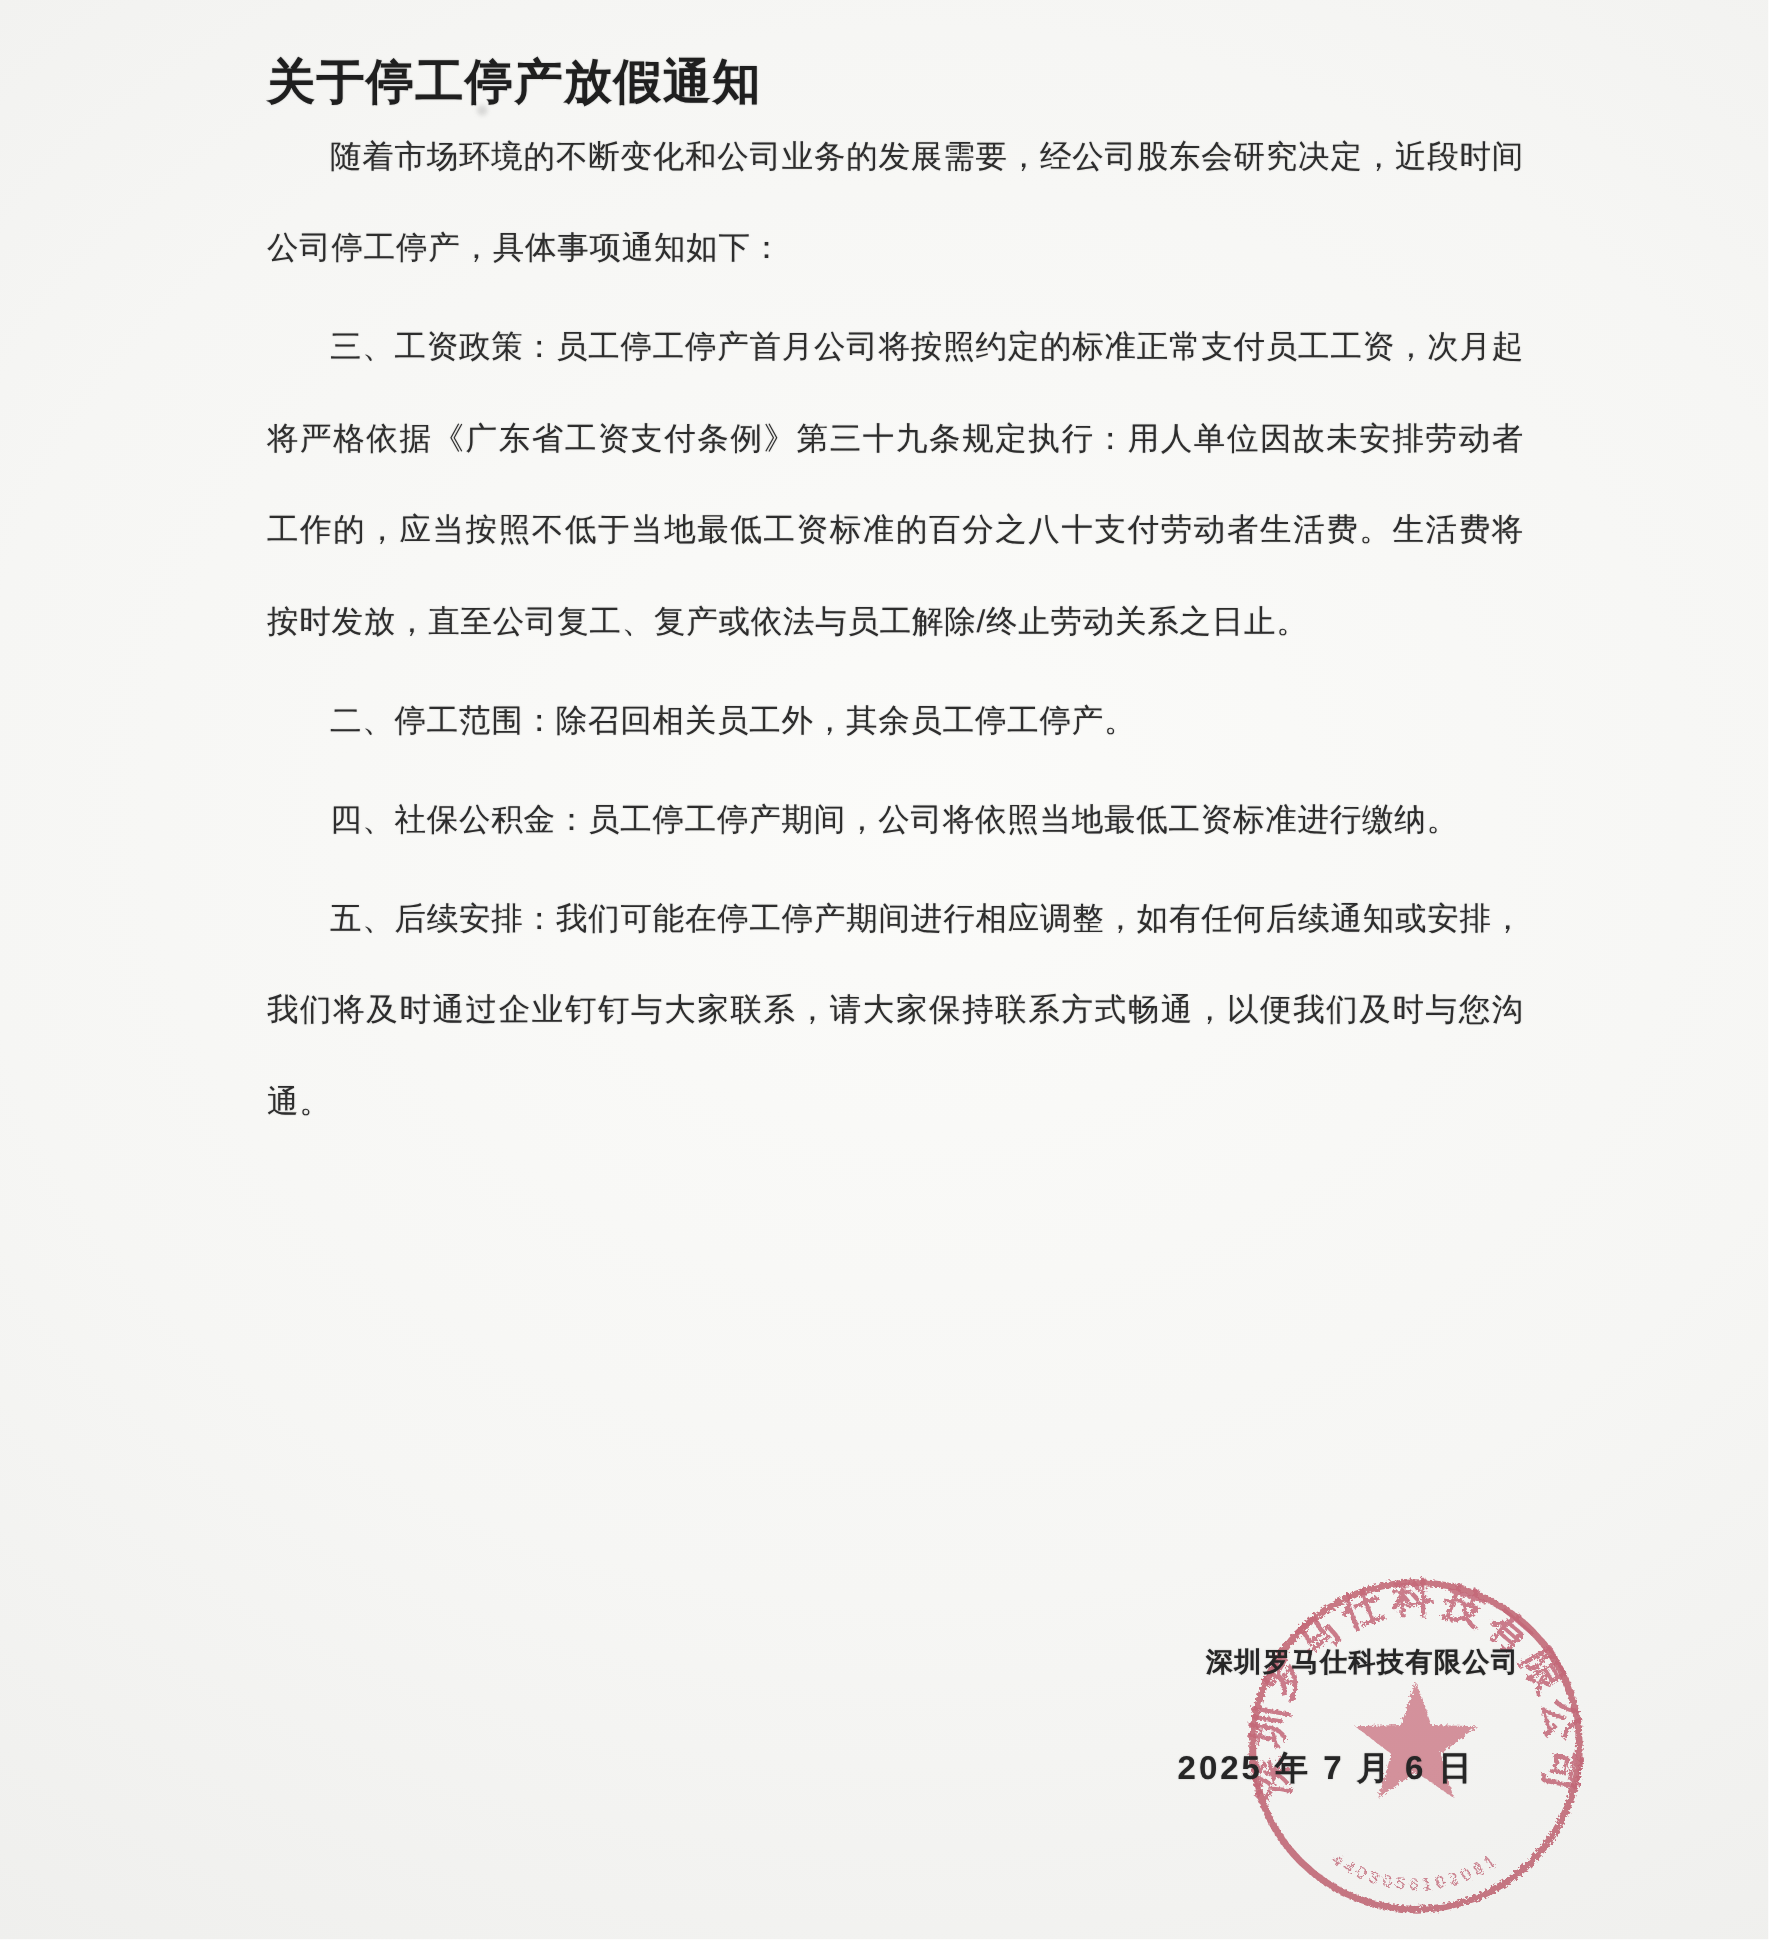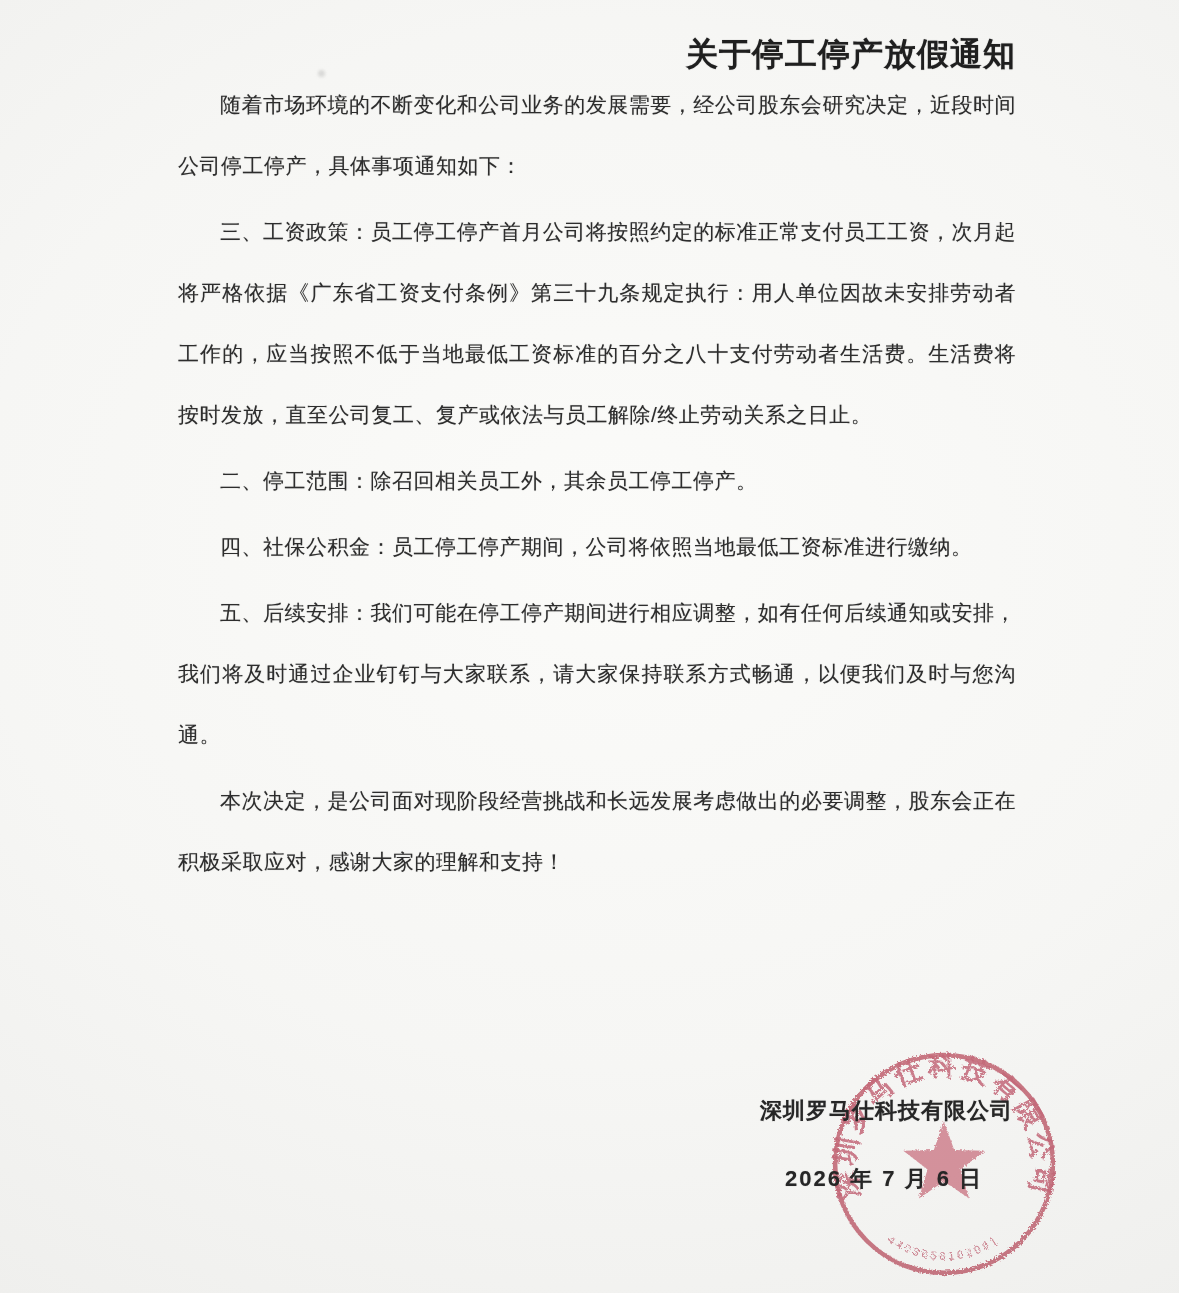--- a/index.html
+++ b/index.html
@@ -24,21 +24,21 @@
   .content {
     position: absolute;
     left: 178px; top: 0;
     width: 838px;
     color: #2d2d2d;
   }
   .title {
     margin: 34px 0 0 0;
     height: 40px;
     line-height: 40px;
-    text-align: right;
+    text-align: left;
     font-size: 32px;
     font-weight: 700;
     color: #1f1f1f;
     letter-spacing: 1px;
     text-shadow: 0 0 1px rgba(30,30,30,0.45);
   }
   .salutation {
     margin: 10px 0 0 0;
     line-height: 61px;
     font-size: 21px;
@@ -55,21 +55,21 @@
     text-justify: inter-character;
     letter-spacing: 0.5px;
     text-shadow: 0 0 1px rgba(45,45,45,0.35);
     word-break: break-all;
     overflow-wrap: anywhere;
   }
   .signature-company {
     position: absolute;
     top: 1096px; right: 166px;
     margin: 0;
-    font-size: 22px;
+    font-size: 18px;
     font-weight: 600;
     color: #262626;
     letter-spacing: 1px;
     text-shadow: 0 0 1px rgba(45,45,45,0.4);
     z-index: 3;
   }
   .signature-date {
     position: absolute;
     top: 1164px; right: 196px;
     margin: 0;
@@ -97,26 +97,25 @@
   <div class="artifact-dot"></div>
 
   <div class="content">
     <h1 class="title">关于停工停产放假通知</h1>
     <div class="body-paragraphs">
         <p>随着市场环境的不断变化和公司业务的发展需要，经公司股东会研究决定，近段时间公司停工停产，具体事项通知如下：</p>
         <p>三、工资政策：员工停工停产首月公司将按照约定的标准正常支付员工工资，次月起将严格依据《广东省工资支付条例》第三十九条规定执行：用人单位因故未安排劳动者工作的，应当按照不低于当地最低工资标准的百分之八十支付劳动者生活费。生活费将按时发放，直至公司复工、复产或依法与员工解除/终止劳动关系之日止。</p>
         <p>二、停工范围：除召回相关员工外，其余员工停工停产。</p>
         <p>四、社保公积金：员工停工停产期间，公司将依照当地最低工资标准进行缴纳。</p>
         <p>五、后续安排：我们可能在停工停产期间进行相应调整，如有任何后续通知或安排，我们将及时通过企业钉钉与大家联系，请大家保持联系方式畅通，以便我们及时与您沟通。</p>
-        <p>本次决定，是公司面对现阶段经营挑战和长远发展考虑做出的必要调整，股东会正在积极采取应对，感谢大家的理解和支持！</p>
       </div>
   </div>
 
   <p class="signature-company">深圳罗马仕科技有限公司</p>
-  <p class="signature-date">2026 年 7 月 6 日</p>
+  <p class="signature-date">2025 年 7 月 6 日</p>
 
   <svg class="seal" viewBox="0 0 226 226" xmlns="http://www.w3.org/2000/svg">
     <defs>
       <filter id="stampTexture" x="-10%" y="-10%" width="120%" height="120%">
         <feTurbulence type="fractalNoise" baseFrequency="0.55" numOctaves="2" seed="7" result="noise"></feTurbulence>
         <feDisplacementMap in="SourceGraphic" in2="noise" scale="4"></feDisplacementMap>
       </filter>
       <path id="sealTopArc" d="M 34 152 A 88 88 0 1 1 192 152" fill="none"></path>
       <path id="sealBottomArc" d="M 43 176 A 94 94 0 0 0 183 176" fill="none"></path>
     </defs>

